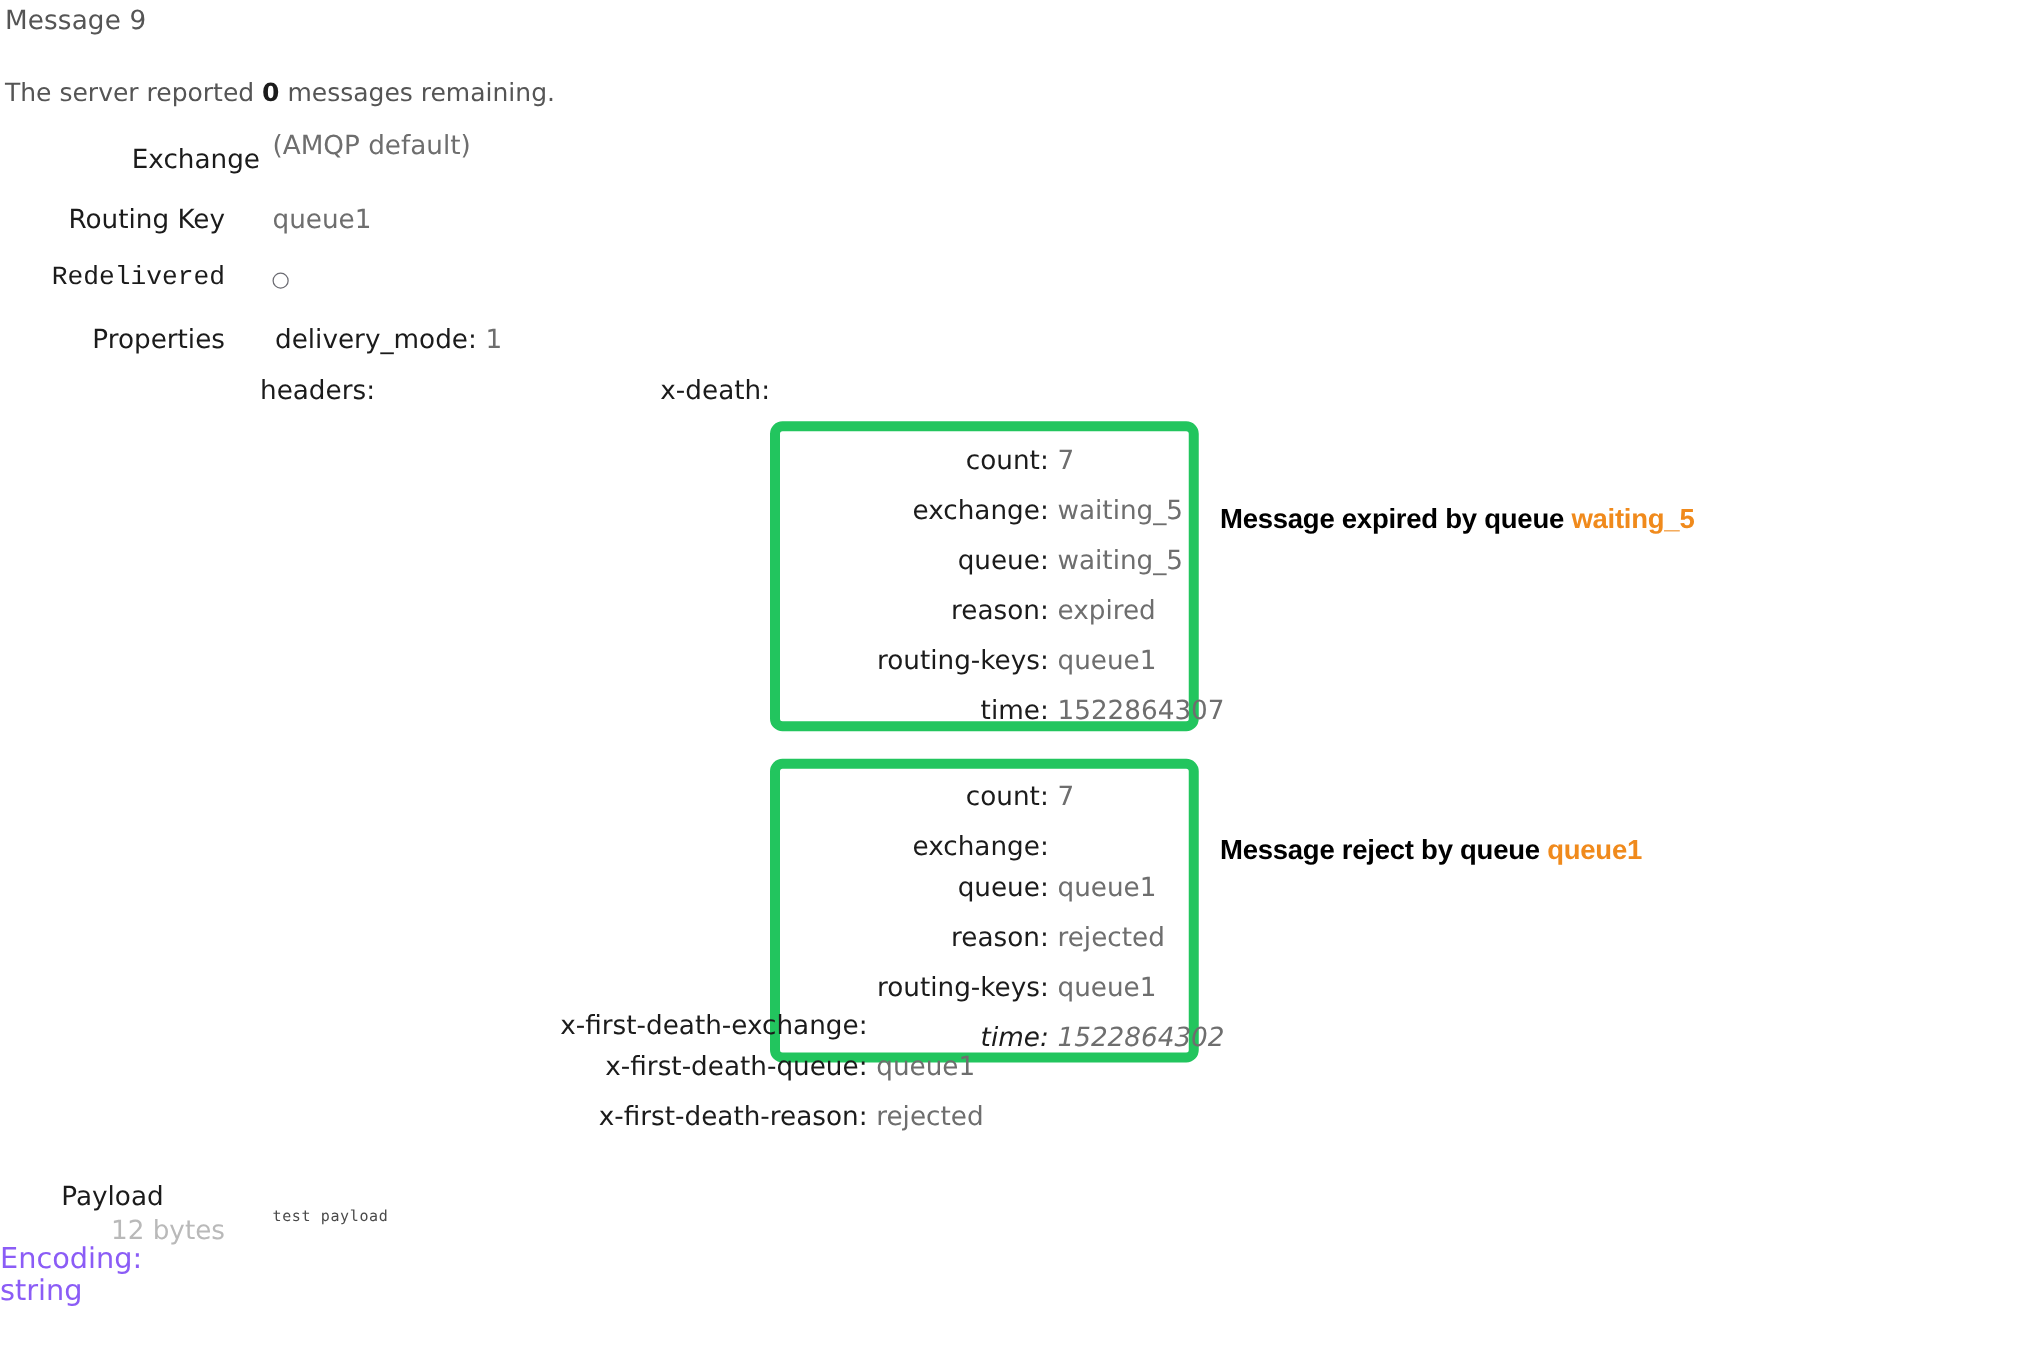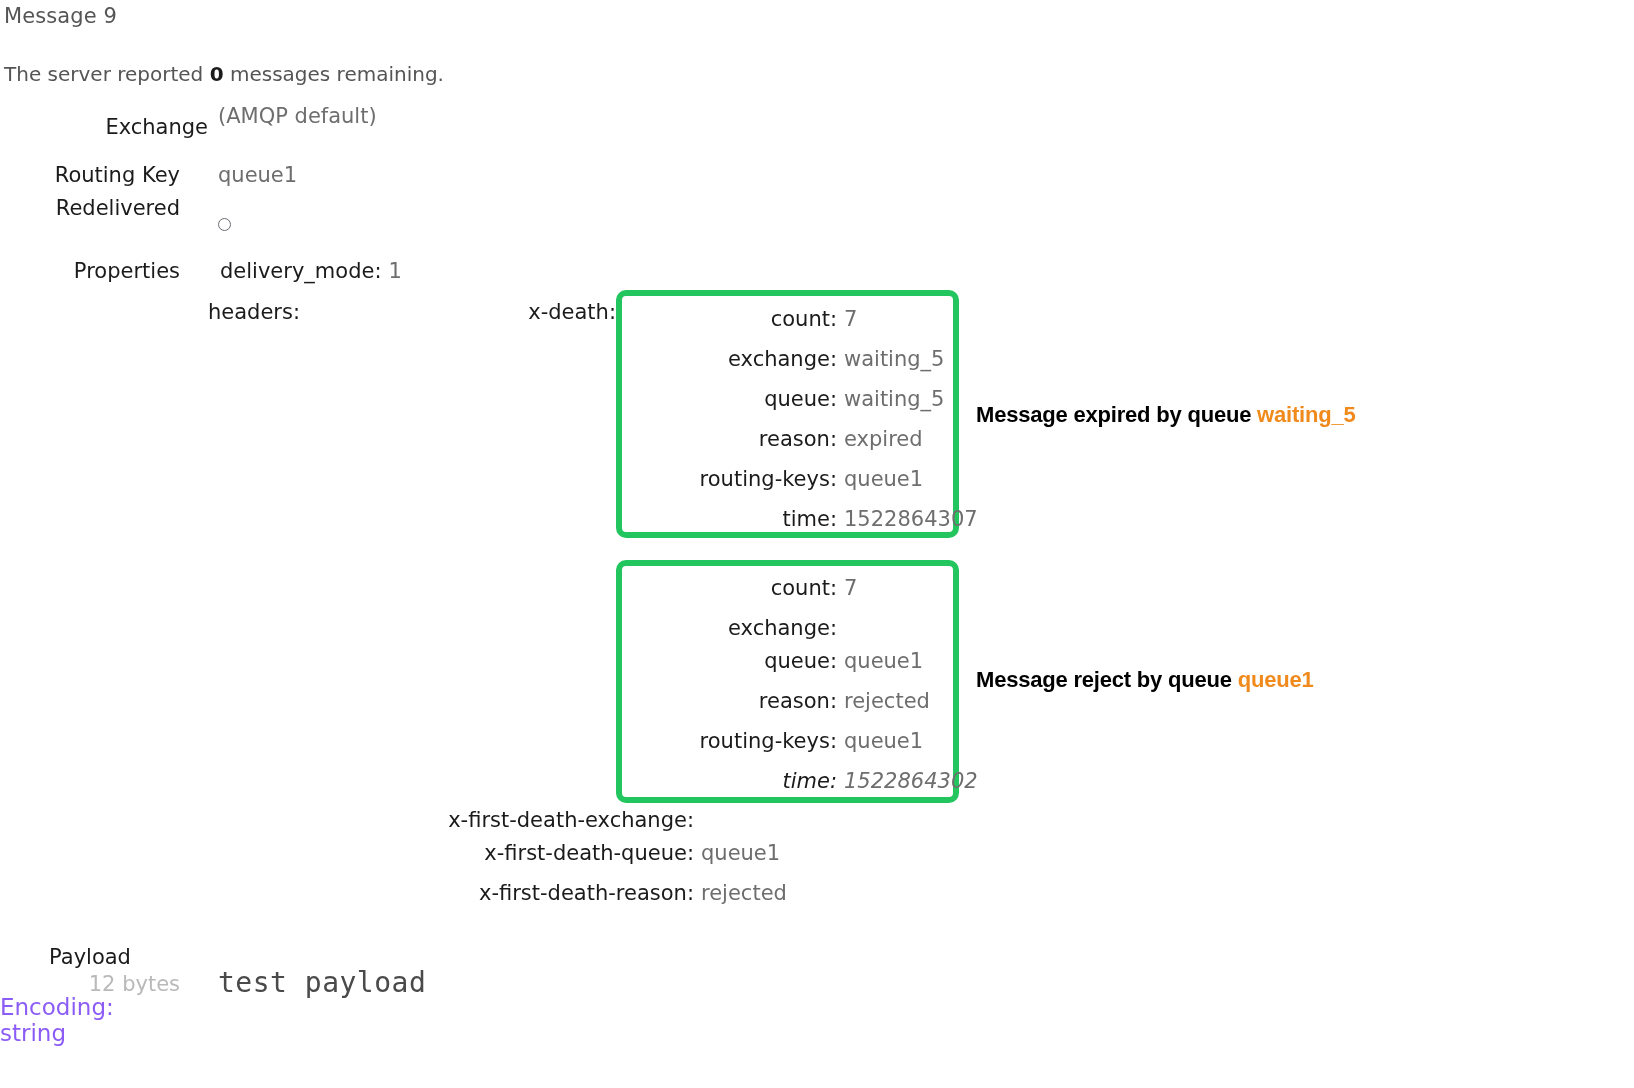--- a/index.html
+++ b/index.html
@@ -63,24 +63,25 @@
   .hdr-key {
     position: absolute;
     font-size: 21px;
     color: #1b1b1b;
     text-align: right;
   }
 
   
   .xdeath-box {
     position: absolute;
-    border: 6px solid #22c55e;
+    border: 8px solid #22c55e;
     border-radius: 10px;
     background: #ffffff;
     box-sizing: border-box;
+    margin-top: 47px;
   }
   .kv-row {
     position: absolute;
     white-space: nowrap;
     font-size: 21px;
     line-height: 21px;
   }
   .kv-row .k {
     color: #1b1b1b;
     text-align: right;
@@ -126,39 +127,39 @@
     left: 0px; top: 994px;
     width: 180px;
     text-align: left;
     font-size: 23px;
     color: #8b5cf6;
   }
   #payload-body {
     position: absolute;
     left: 218px; top: 966px;
     font-family: "DejaVu Sans Mono", "Liberation Mono", monospace;
-    font-size: 28px;
+    font-size: 12px;
     color: #4a4a4a;
     letter-spacing: 0.5px;
   }
 </style>
 </head>
 <body>
 
 <div class="abs" id="msg-title">Message 9</div>
 
 <div class="abs" id="server-line"><span>The server reported </span><b>0</b><span> messages remaining.</span></div>
 
 <div class="field-label" style="left:0px; top:115px;margin-left:28px;">Exchange</div>
 <div class="field-value" style="left:218px; top:104px;">(AMQP default)</div>
 
 <div class="field-label" style="left:0px; top:163px;">Routing Key</div>
 <div class="field-value" style="left:218px; top:163px;">queue1</div>
 
-<div class="field-label" style="left:0px; top:196px;">Redelivered</div>
+<div class="field-label" style="left:0px; top:211px;font-family:Liberation Mono, monospace;">Redelivered</div>
 <span class="circle-glyph" style="left:218px; top:218px;"></span>
 
 <div class="field-label" style="left:0px; top:259px;">Properties</div>
 <div class="abs" style="left:220px; top:259px; font-size:21px;"><span style="color:#1b1b1b;">delivery_mode:</span><span style="color:#6e6e6e; margin-left:7px;">1</span></div>
 
 <div class="hdr-key" style="left:120px; top:300px; width:180px;">headers:</div>
 <div class="hdr-key" style="left:420px; top:300px; width:196px;">x-death:</div>
 
 <div class="xdeath-box" style="left:616px; top:290px; width:343px; height:248px;">
 

